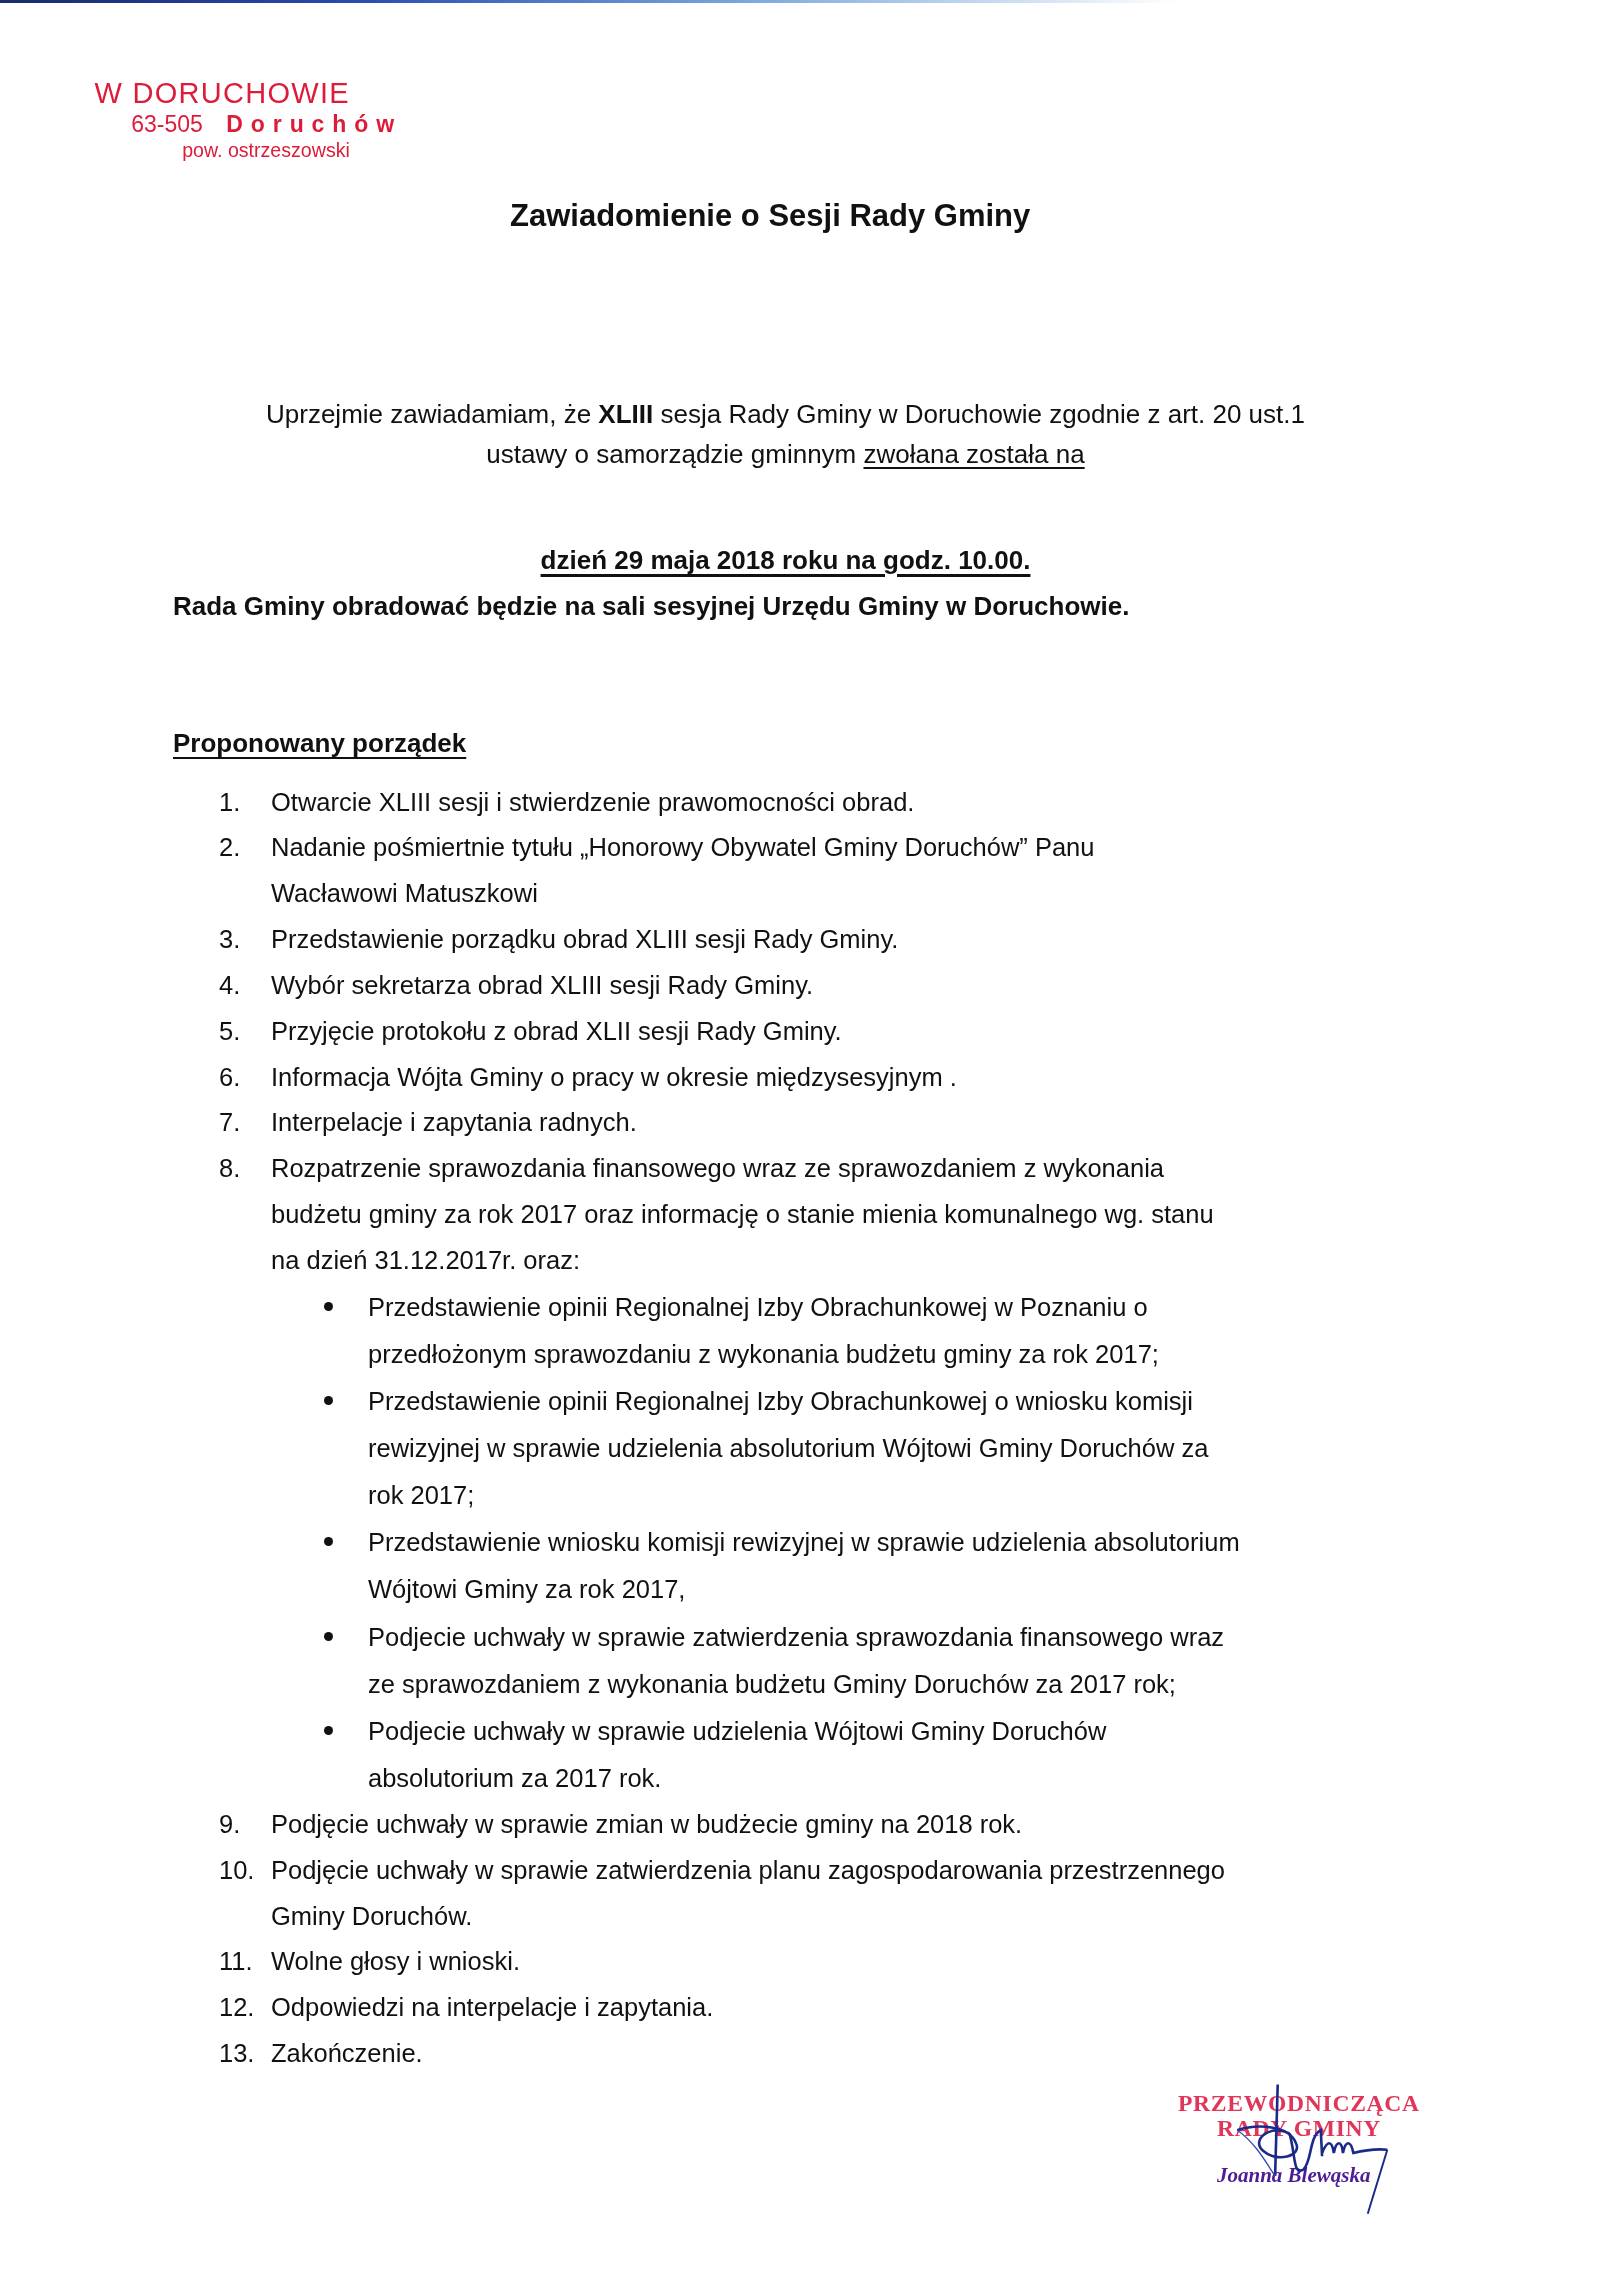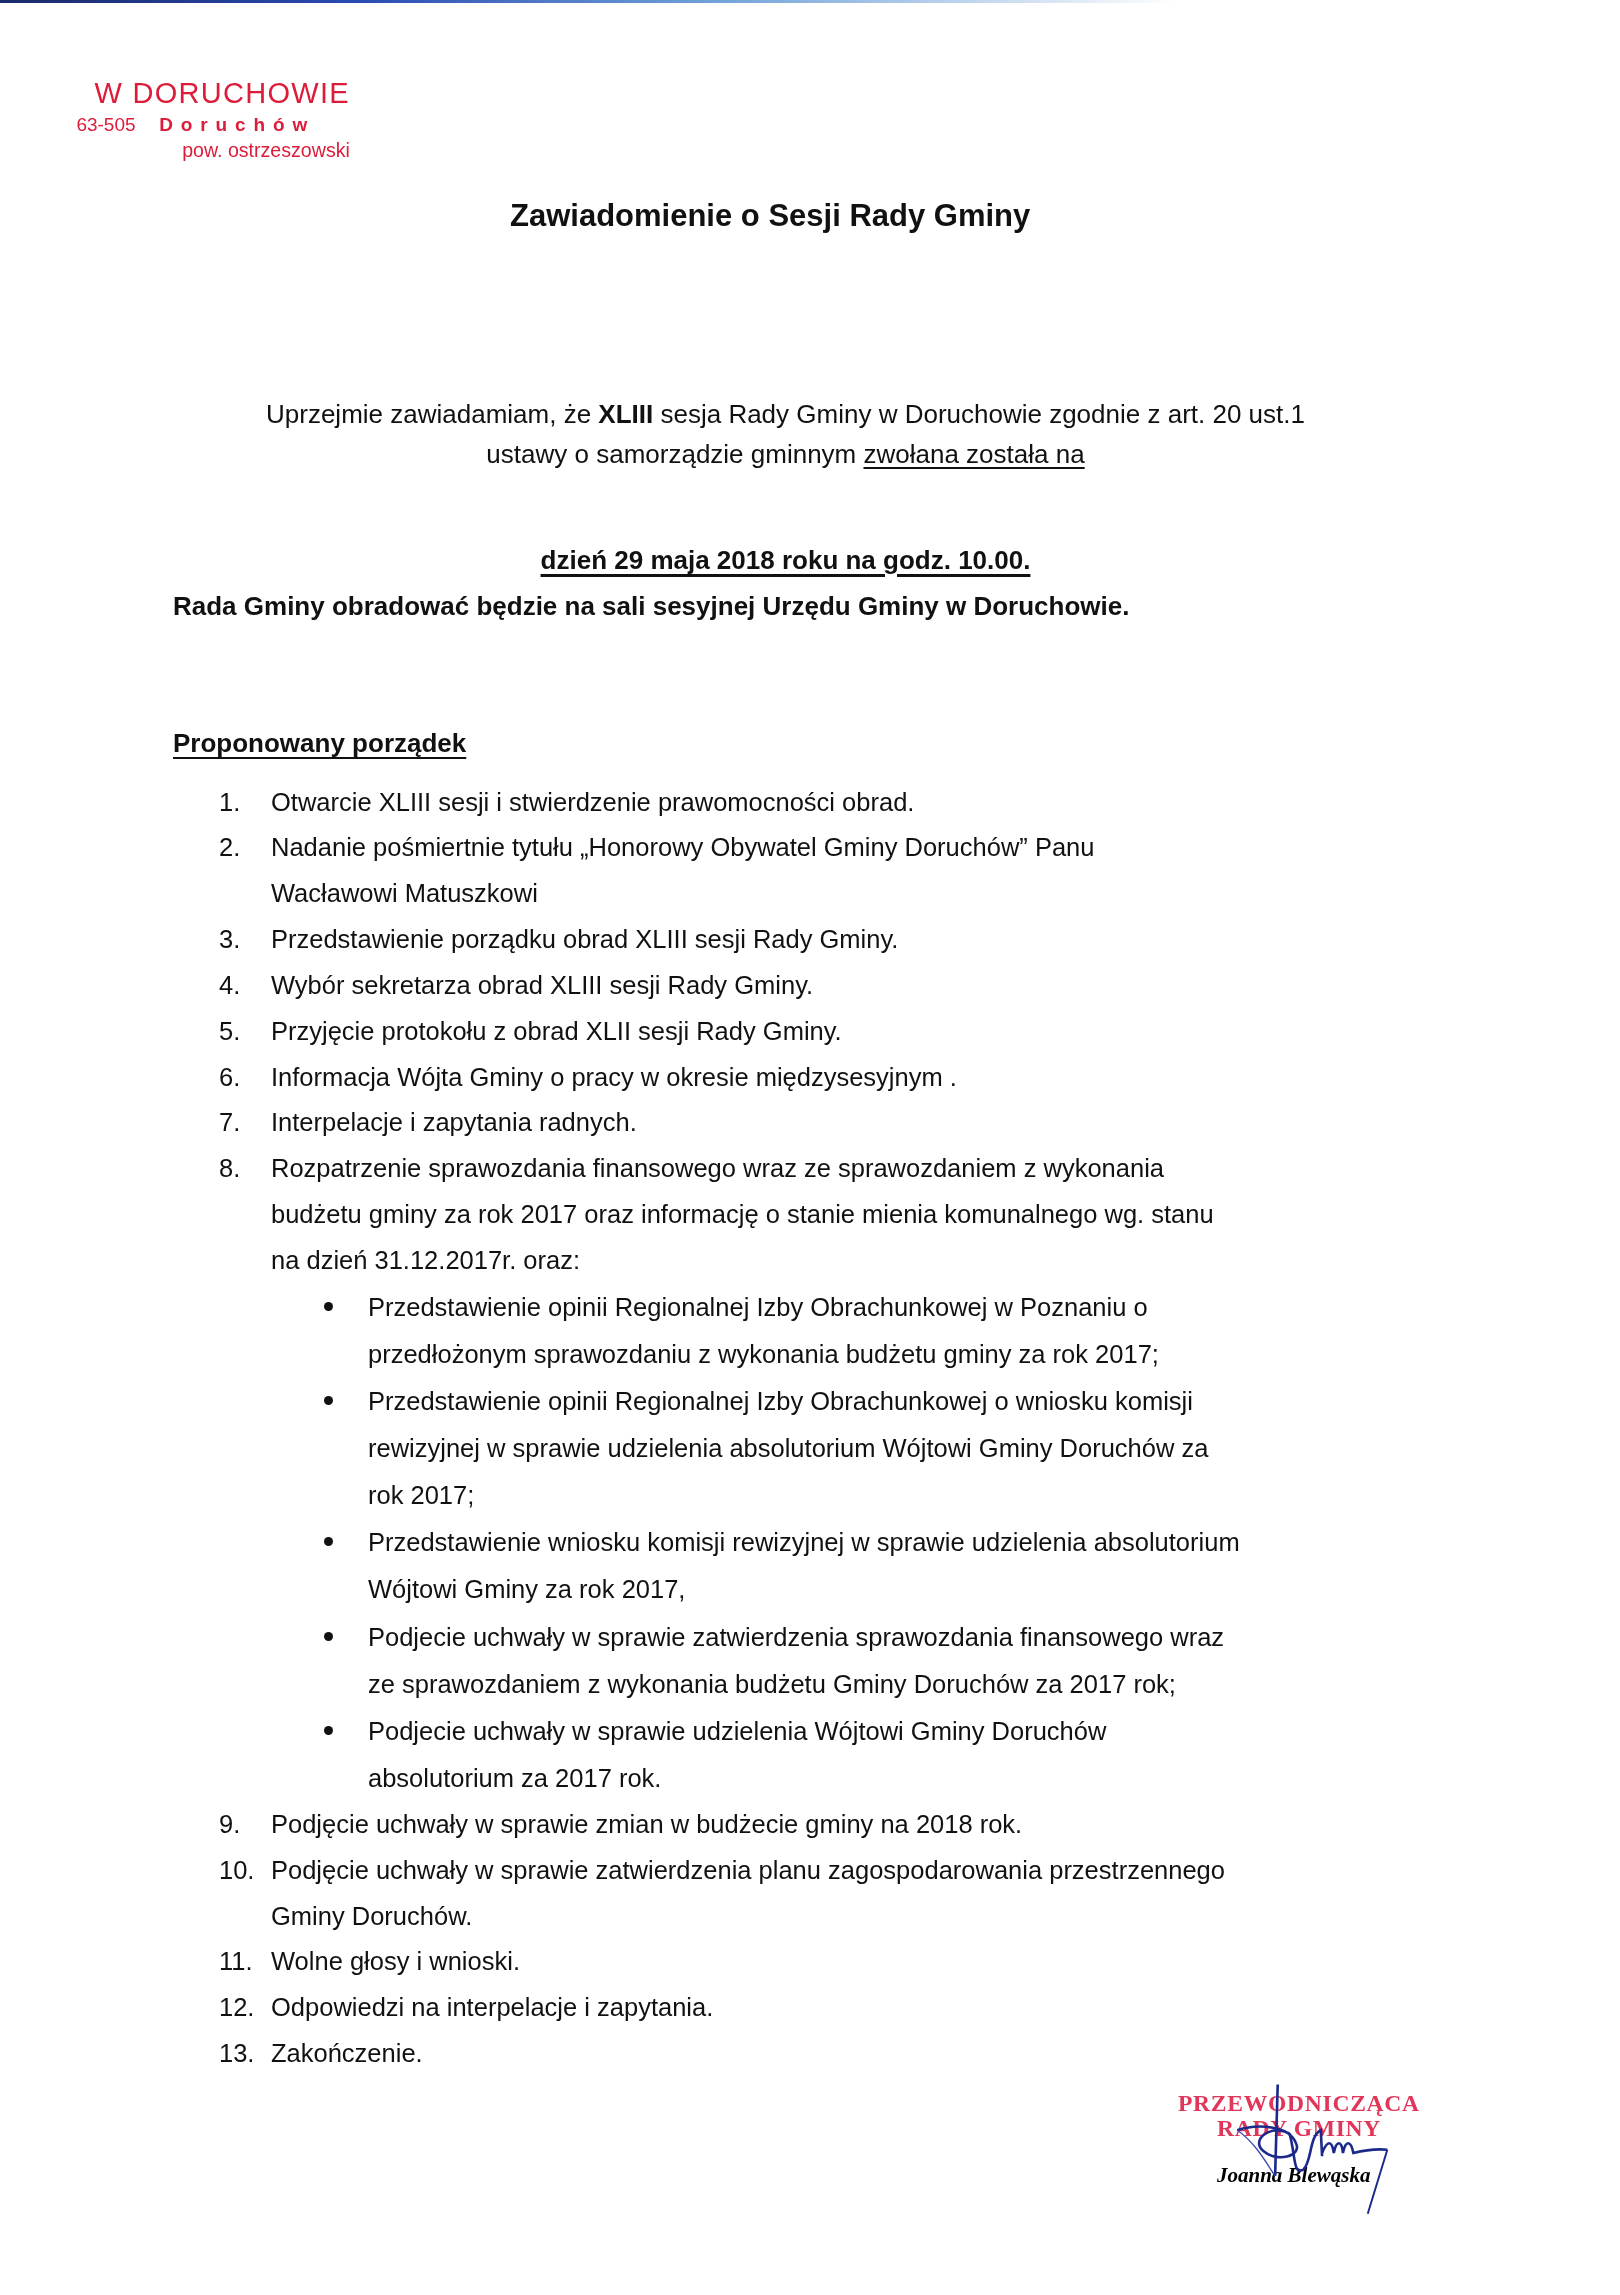--- a/index.html
+++ b/index.html
@@ -6,21 +6,21 @@
     body { width: 1620px; height: 2295px; position: relative; overflow: hidden;
            font-family: "Liberation Sans", "DejaVu Sans", sans-serif; color: #111111; }
     .scan-edge { position: absolute; left: 0; top: 0; width: 1178px; height: 3.3px;
                  background: linear-gradient(90deg, #1a2a6a 0%, #2a4ab0 30%, #6fa0d8 60%, rgba(255,255,255,0) 100%); }
 
     
     .stamp { position: absolute; left: 62px; top: 77px; width: 340px; text-align: center; color: #dd1c3a; }
     .stamp .s1 { font-family: "DejaVu Sans", sans-serif; font-weight: bold; font-size: 42px; letter-spacing: 2.6px; line-height: 47px; }
     .stamp .s1 .sp { display: inline-block; width: 26px; }
     .stamp .s2 { font-family: "Liberation Sans", sans-serif; font-size: 29px; letter-spacing: 1.3px; line-height: 33px; margin-left: -19.6px; }
-    .stamp .s3 { font-family: "Liberation Sans", sans-serif; font-size: 19px; line-height: 29px; text-align: left; padding-left: 14.4px; }
+    .stamp .s3 { font-family: "Liberation Sans", sans-serif; font-size: 23px; line-height: 29px; text-align: right; padding-left: 14.4px; }
     .stamp .s3 .city { letter-spacing: 7.9px; font-weight: bold; margin-left: 23.6px; }
     .stamp .s4 { font-family: "Liberation Sans", sans-serif; font-size: 19.6px; line-height: 23.6px; text-align: center; padding-left: 68px; }
 
     .title { position: absolute; left: 510px; top: 198px; font-weight: bold; font-size: 31px; letter-spacing: 0px; }
 
     .intro { position: absolute; left: 131px; width: 1309px; text-align: center; font-size: 26px; line-height: 33px; }
     .intro.l1 { top: 398px; }
     .intro.l2 { top: 438px; }
     .u { text-decoration: underline; text-underline-offset: 3.9px; }
     .b { font-weight: bold; }
@@ -37,21 +37,21 @@
     .item .num { position: absolute; left: 0; width: 46px; }
     .item .txt { position: absolute; left: 52px; white-space: nowrap; }
     .bullet { position: absolute; font-size: 25.5px; line-height: 46px; }
     .bullet .dot { position: absolute; left: 0; top: 18.3px; width: 9.2px; height: 9.2px; border-radius: 50%; background: #111; }
     .bullet .txt { position: absolute; left: 44px; white-space: nowrap; }
 
     
     .sig { position: absolute; left: 1165px; top: 2078px; width: 275px; height: 137px; }
     .sig .r1 { position: absolute; left: 13px; top: 11.8px; color: #e0365a; font-family: "Liberation Serif", serif; font-size: 23.6px; font-weight: bold; letter-spacing: 0.7px; }
     .sig .r2 { position: absolute; left: 52px; top: 37px; color: #e0365a; font-family: "Liberation Serif", serif; font-size: 23.6px; font-weight: bold; letter-spacing: 0.7px; }
-    .sig .r3 { position: absolute; left: 52px; top: 85px; color: #000000; font-family: "Liberation Serif", serif; font-size: 21px; font-style: italic; font-weight: bold; }
+    .sig .r3 { position: absolute; left: 52px; top: 85px; color: #4c1d95; font-family: "Liberation Serif", serif; font-size: 21px; font-style: italic; font-weight: bold; }
     .sig svg { position: absolute; left: 0; top: 0; }
   </style>
 </head>
 <body>
 
 <div class="scan-edge"></div>
 
 <div class="stamp">
   <div class="s2">W DORUCHOWIE</div>
   <div class="s3"><span>63-505</span><span class="city">Doruchów</span></div>

